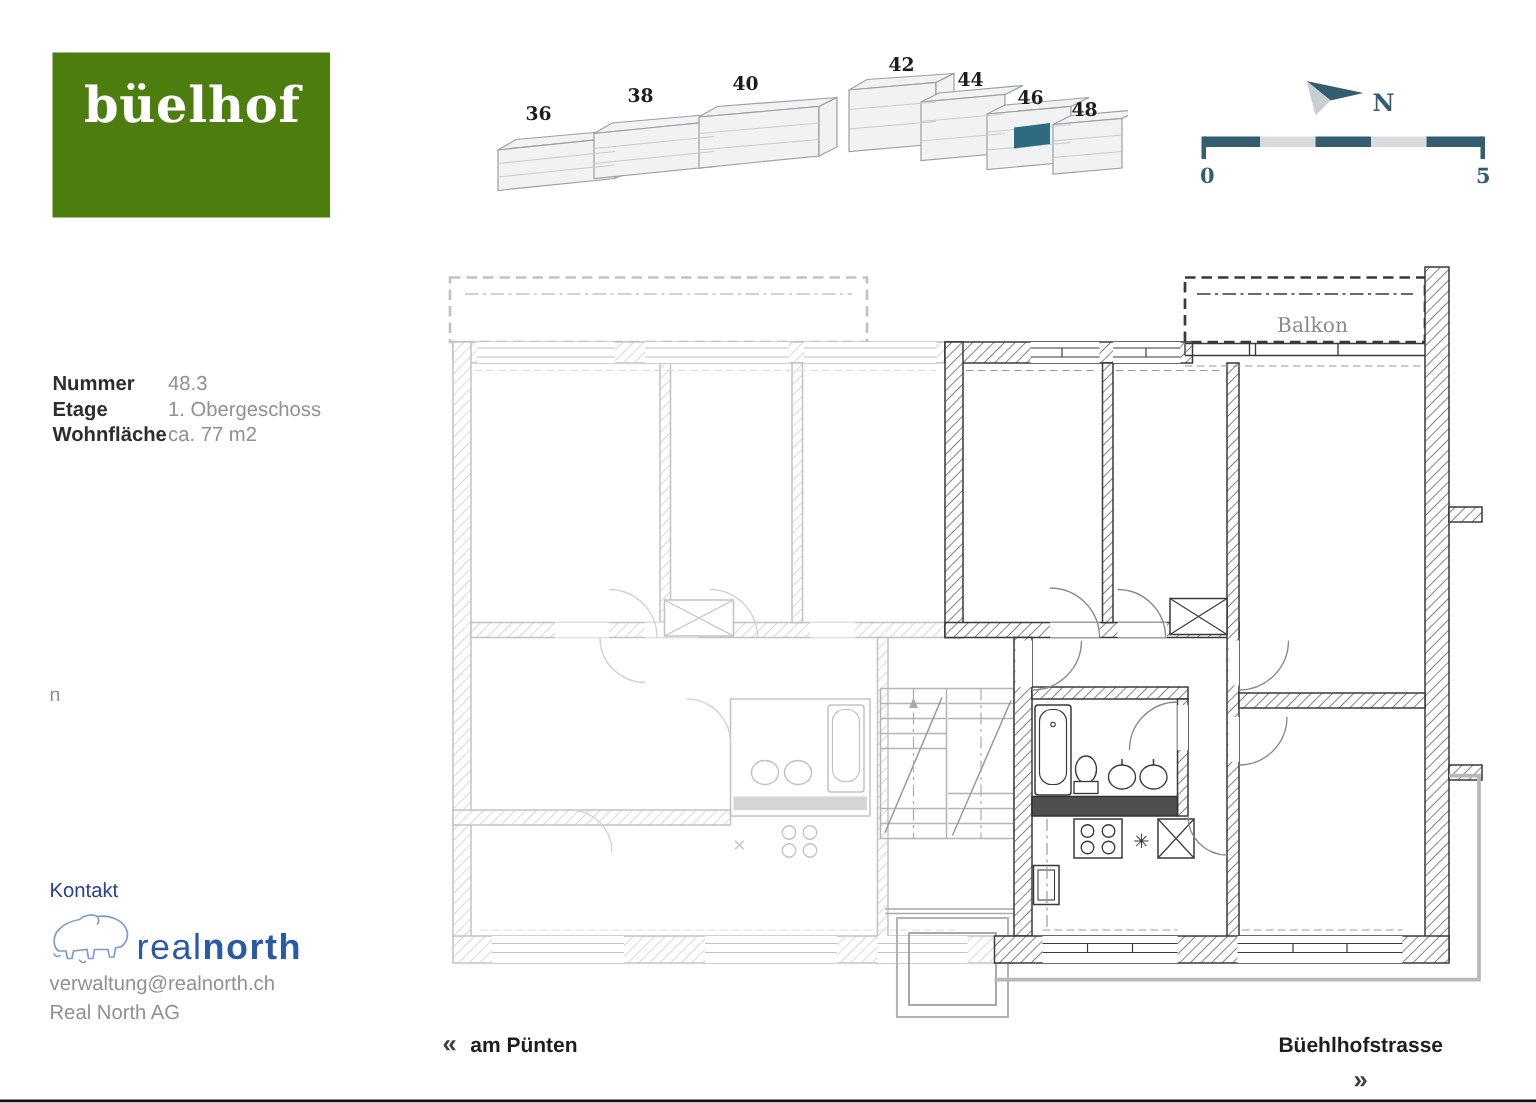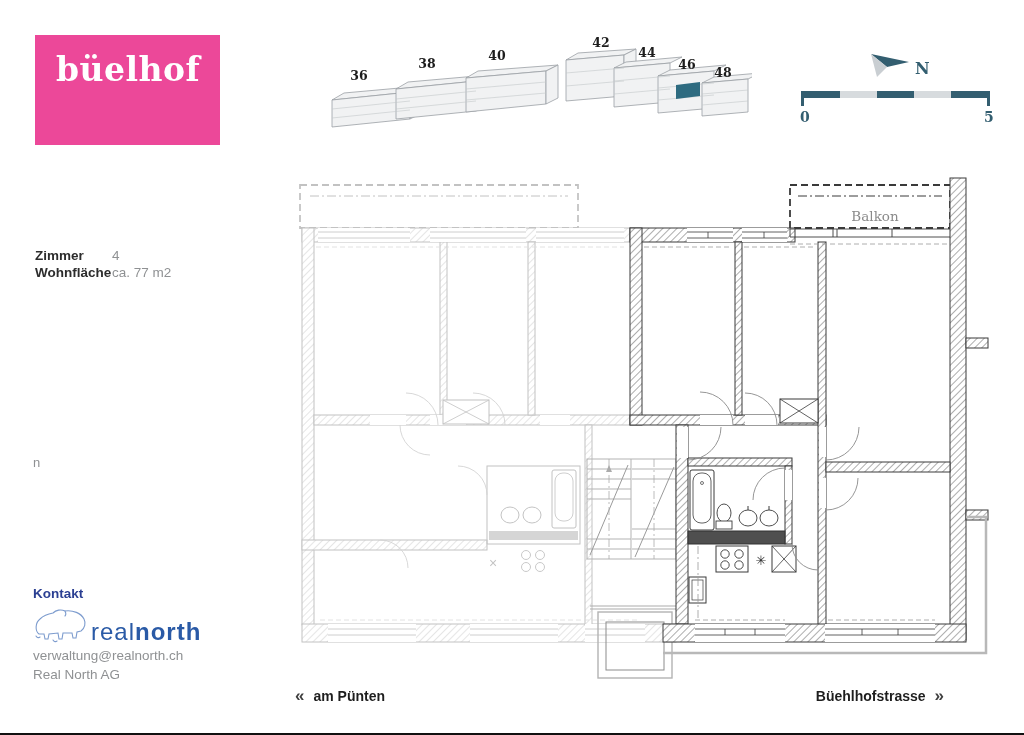--- a/index.html
+++ b/index.html
@@ -4,44 +4,44 @@
 <style>
   html,body{margin:0;padding:0;}
   body{
     width:1024px;height:735px;position:relative;background:#fff;
     font-family:"Liberation Sans",sans-serif;overflow:hidden;
     -webkit-font-smoothing:antialiased;
   }
   .abs{position:absolute;}
   
   .logo-box{
-    left:35px;top:35px;width:185px;height:110px;background:#ec4899;
+    left:35px;top:35px;width:185px;height:110px;background:#4d7c0f;
     color:#fff;font-family:"DejaVu Serif","Liberation Serif",serif;
     font-weight:bold;font-size:33px;line-height:42px;
     padding:14px 0 0 21px;box-sizing:border-box;letter-spacing:.5px;
   }
   .sitemap{left:318px;top:26px;}
   .compass-scale{left:793px;top:38px;}
   
   .unit-info{left:35px;top:247px;font-size:13.5px;line-height:17px;color:#2d2d2d;}
   .unit-info .row{display:flex;}
   .unit-info .lbl{font-weight:bold;width:77px;flex-shrink:0;}
   .unit-info .val{color:#8f9193;}
   .side-note{left:33px;top:455px;color:#8f9193;font-size:13px;}
   .contact{left:33px;top:584px;font-size:13.5px;line-height:19px;}
-  .contact .heading{color:#2b3f92;font-weight:bold;margin-bottom:1px;}
+  .contact .heading{color:#2b3f92;font-weight:normal;margin-bottom:1px;}
   .rn-row{display:flex;align-items:flex-end;height:40px;margin:0 11px 2px 0;}
   .rn-text{font-size:24px;color:#2a5aa6;letter-spacing:1px;line-height:24px;margin-left:2px;}
   .rn-text b{font-weight:bold;}
   .contact .gray{color:#8f9193;}
   
   .street{top:688px;font-size:14px;font-weight:bold;color:#1e1e1e;display:flex;align-items:center;gap:9px;}
   .street .chev{color:#3f3f3f;font-size:17px;font-weight:bold;line-height:14px;}
   .street-left{left:295px;}
-  .street-right{right:80px;}
+  .street-right{right:62px;flex-direction:column;}
   .bottom-rule{left:0;top:733px;width:1024px;height:2px;background:#111;}
   
   .plan{left:280px;top:165px;}
   text.plan-serif{font-family:"DejaVu Serif","Liberation Serif",serif;}
 </style>
 </head>
 <body>
 
 <div class="abs logo-box">
   <div>büelhof</div>
@@ -101,22 +101,26 @@
     <rect x="158" y="53" width="37" height="7" fill="#335e70"></rect>
     <rect x="8" y="53" width="3" height="15" fill="#335e70"></rect>
     <rect x="194" y="53" width="3" height="15" fill="#335e70"></rect>
     <text x="7" y="84" font-family="'DejaVu Serif','Liberation Serif',serif" font-weight="bold" font-size="14" fill="#335e70">0</text>
     <text x="191" y="84" font-family="'DejaVu Serif','Liberation Serif',serif" font-weight="bold" font-size="14" fill="#335e70">5</text>
   </g>
 </svg>
 
 <div class="abs unit-info">
   <div class="row">
-    <span class="lbl">Zimmer</span>
-    <span class="val">4</span>
+    <span class="lbl">Nummer</span>
+    <span class="val">48.3</span>
+  </div>
+  <div class="row">
+    <span class="lbl">Etage</span>
+    <span class="val">1. Obergeschoss</span>
   </div>
   <div class="row">
     <span class="lbl">Wohnfläche</span>
     <span class="val">ca. 77 m2</span>
   </div>
 </div>
 
 <div class="abs side-note">n</div>
 
 <div class="abs contact">

